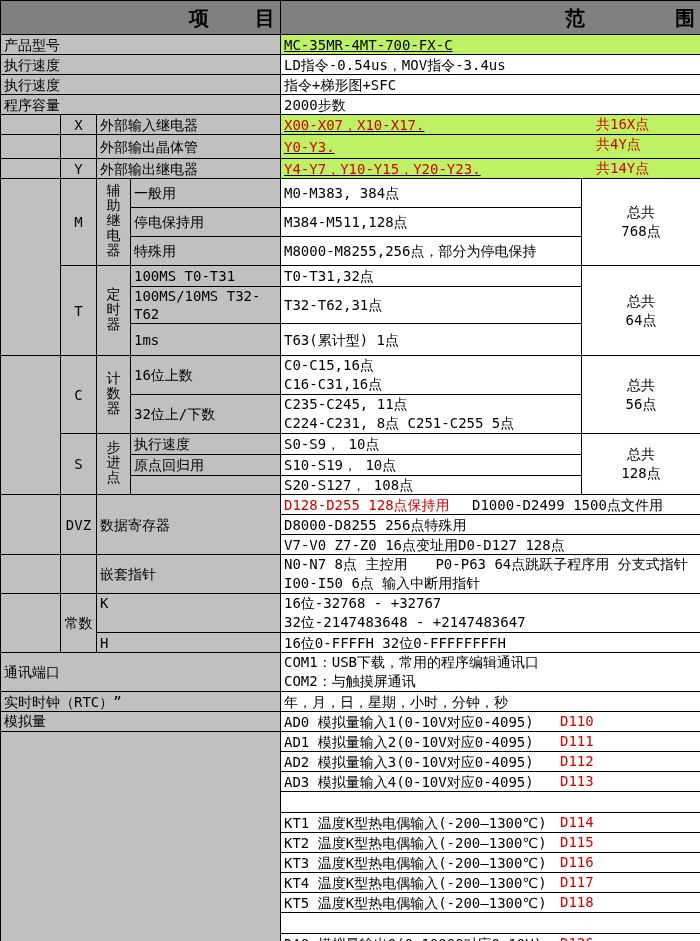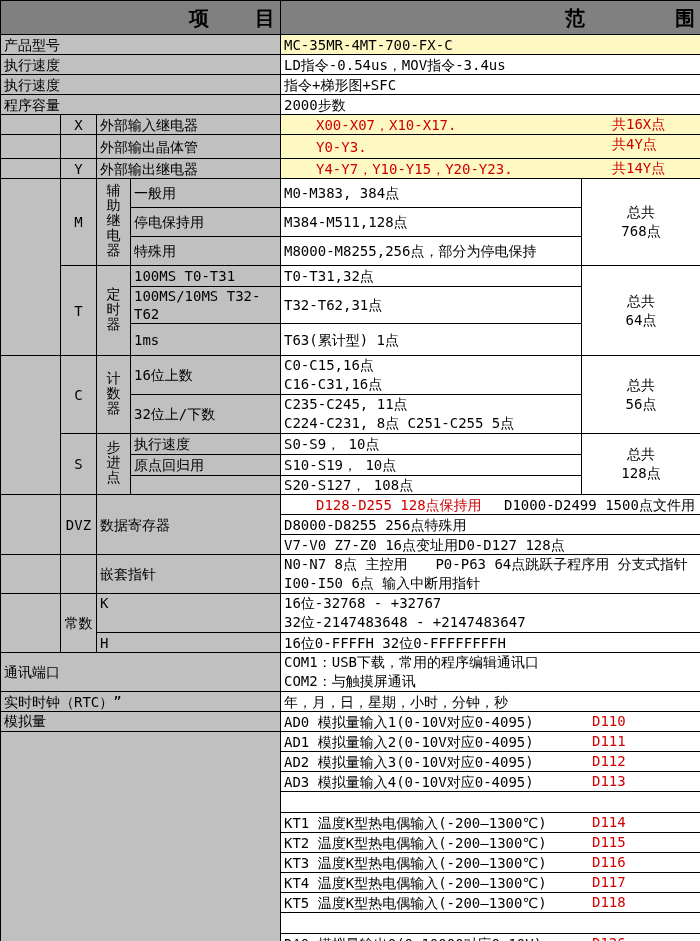--- a/index.html
+++ b/index.html
@@ -1,26 +1,26 @@
 <!DOCTYPE html>
 <html><head>
 <meta charset="utf-8">
 <style>
   html,body{margin:0;padding:0;background:#fff;}
   table{border-collapse:collapse;table-layout:fixed;width:700px;
         font-family:"DejaVu Sans Mono","DejaVu Sans",monospace;font-size:14px;color:#000;}
   td{border:1px solid #000;padding:0 3px;overflow:hidden;vertical-align:middle;}
   .hdr{background:#808080;font-weight:bold;font-size:20px;text-align:right;letter-spacing:2px;}
   .gray{background:#C0C0C0;}
-  .yellow{background:#fef9c3;}
-  .red{color:#D00000;margin-left:32px;}
+  .yellow{background:#bef264;text-decoration:underline;}
+  .red{color:#D00000;}
   .ctr{text-align:center;}
   .pre{white-space:pre-line;line-height:19px;}
   .rel{position:relative;}
-  .tot{position:absolute;left:299px;top:0;line-height:inherit;}
+  .tot{position:absolute;left:315px;top:0;line-height:inherit;}
   .code{position:absolute;left:279px;top:0;}
   .vwrap{text-align:center;font-family:Liberation Mono, monospace;}
   .v{display:inline-block;width:15px;line-height:15px;word-break:break-all;white-space:normal;text-align:center;}
   .top{vertical-align:top;}
   tr{line-height:18px;}
   .gap{margin-left:14px;}
 </style>
 </head>
 <body>
 

